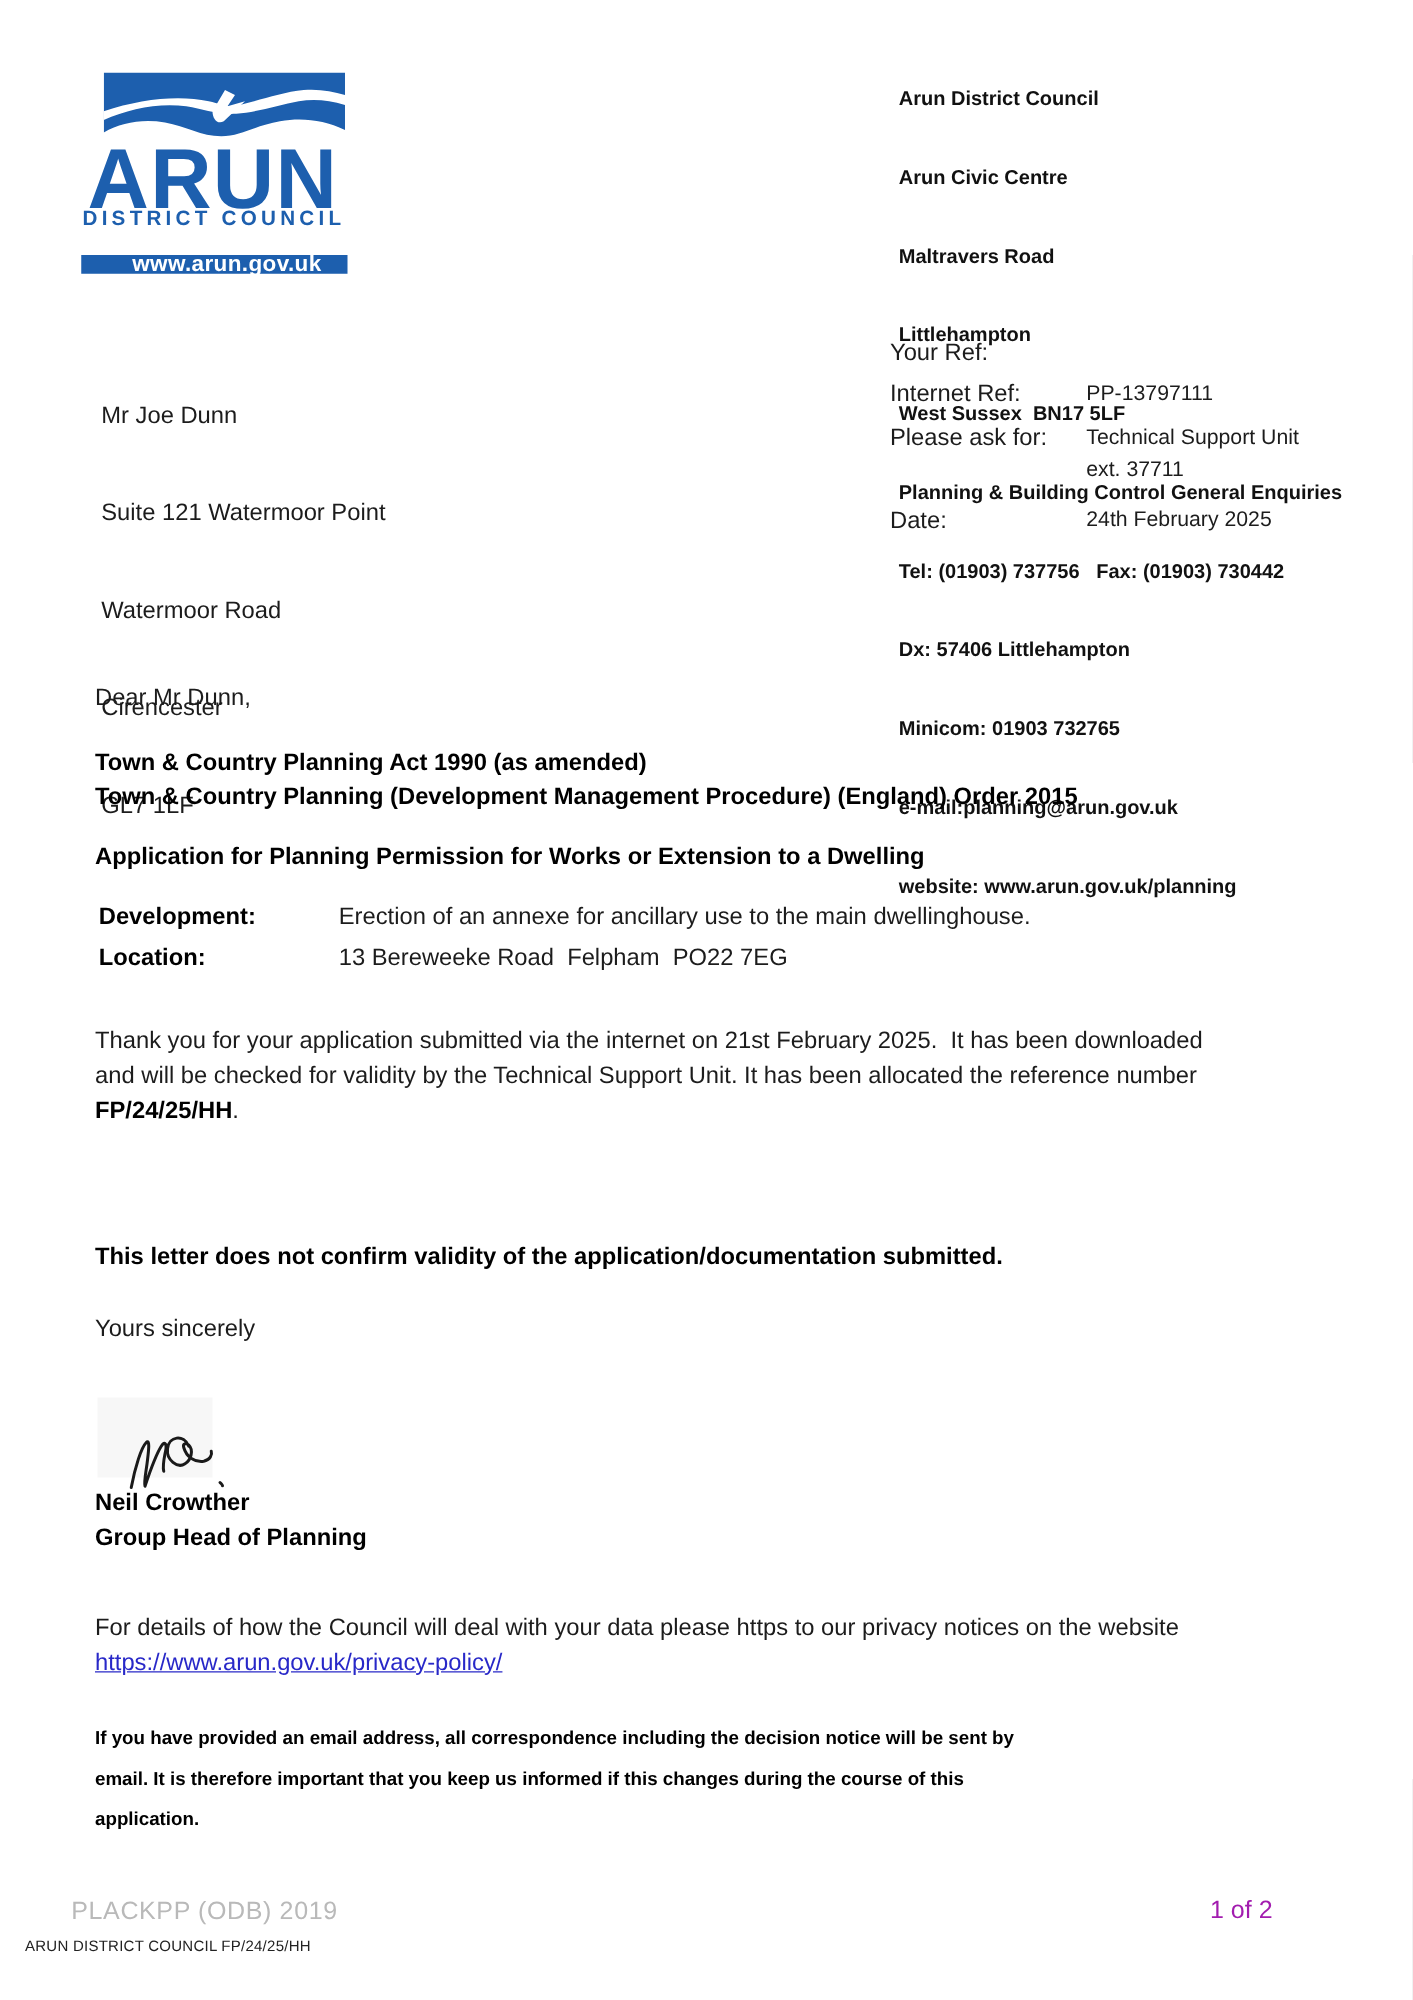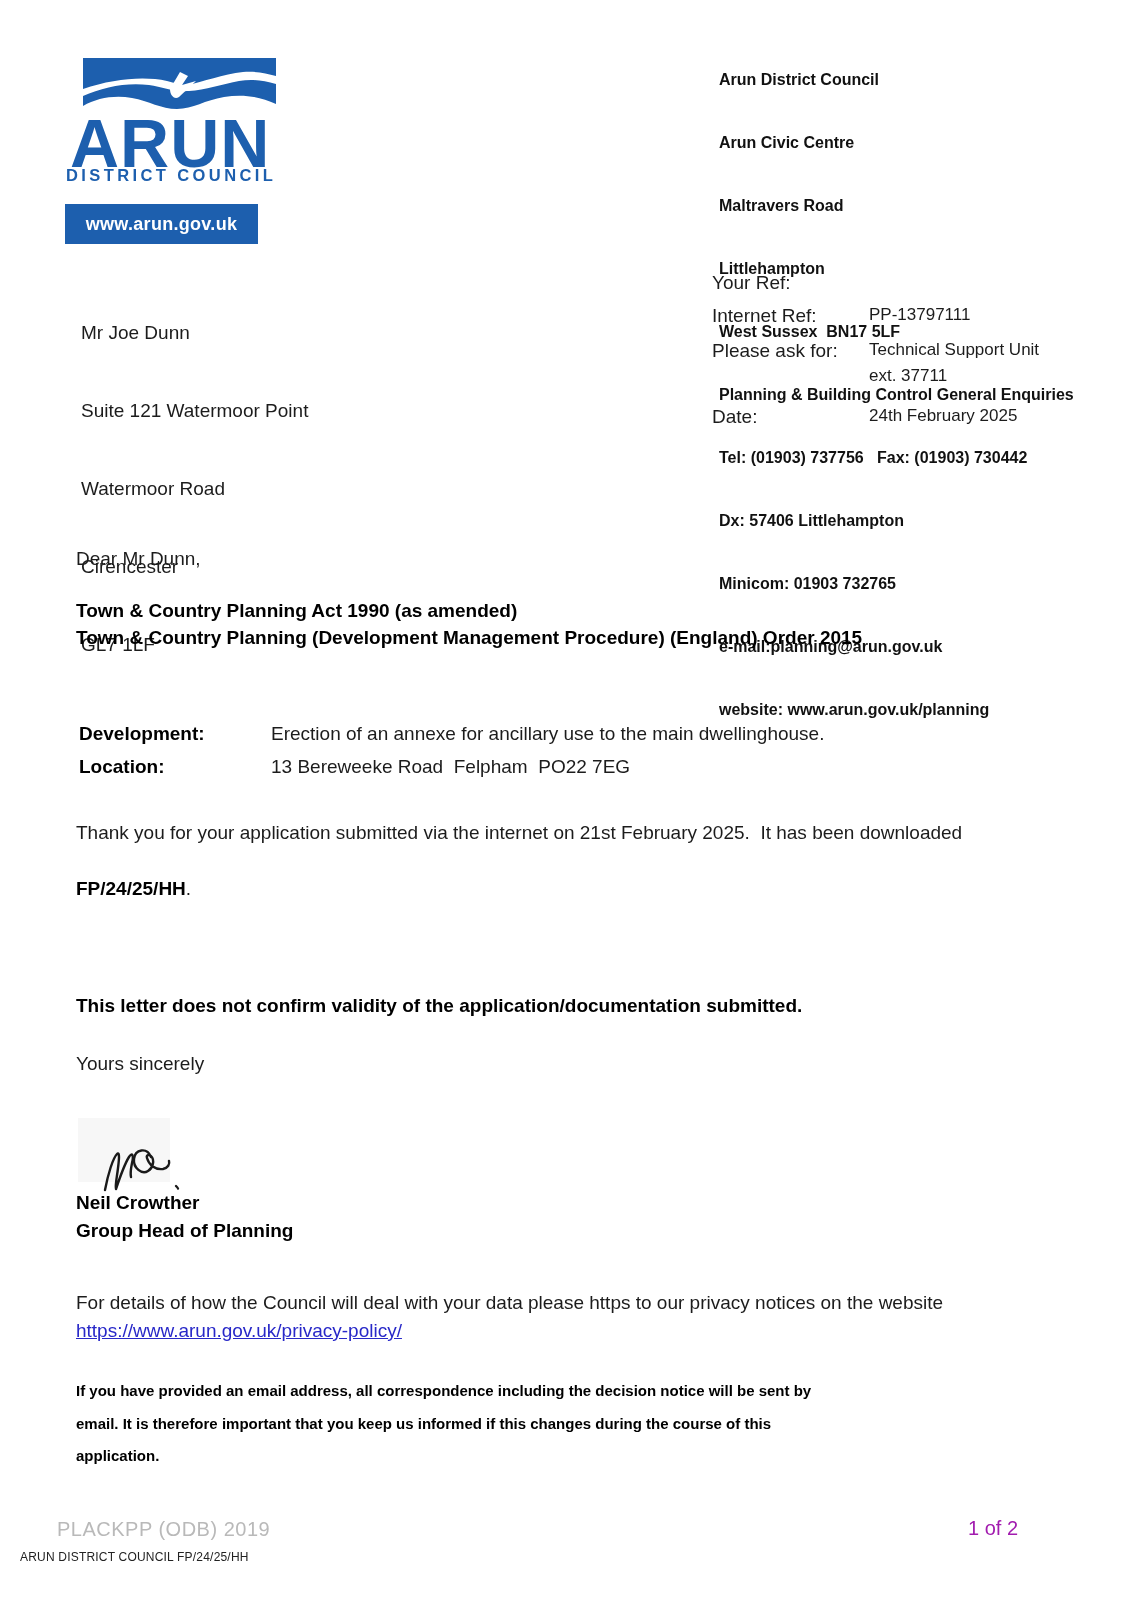--- a/index.html
+++ b/index.html
@@ -5,21 +5,21 @@
   html,body{margin:0;padding:0;background:#e8e8e8;}
   .page{
     position:relative; width:1130px; height:1600px; margin:0 auto;
     background:#ffffff; overflow:hidden;
     font-family:"Liberation Sans", sans-serif; color:#1c1c1c;
   }
   .abs{position:absolute; white-space:pre;}
   
   .brand-name{left:70px; top:104px; font-size:68px; font-weight:bold; letter-spacing:1px; color:#1d5fae;}
   .brand-sub{left:66px; top:166px; font-size:16.5px; font-weight:bold; letter-spacing:3.4px; color:#1d5fae;}
-  .brand-bar{left:65px; top:204px; width:193px; height:40px; background:#1d5fae; display:flex; align-items:center; justify-content:center;}
+  .brand-bar{left:65px; top:204px; width:193px; height:15px; background:#1d5fae; display:flex; align-items:center; justify-content:center;padding-left:20px;}
   .brand-bar span{color:#fff; font-size:18px; font-weight:bold; letter-spacing:0.3px;}
   .contact{left:719px; top:27px; font-size:16px; font-weight:bold; line-height:21px; color:#111;}
   .contact div{white-space:pre;}
   
   .recipient{left:81px; top:268px; font-size:19px; line-height:26px;}
   .recipient div{white-space:pre;}
   .ref-label{left:712px; font-size:19px;}
   .ref-value{left:869px; font-size:17px;text-align:center;}
   
   .body-text{left:76px; font-size:19px;}
@@ -83,28 +83,30 @@
   <div class="abs ref-value" style="top:366px;">ext. 37711</div>
 
   <div class="abs ref-label" style="top:406px;">Date:</div>
   <div class="abs ref-value" style="top:406px;">24th February 2025</div>
 
   <div class="abs body-text" style="top:548px;">Dear Mr Dunn,</div>
 
   <div class="abs body-text b" style="top:600px;">Town &amp; Country Planning Act 1990 (as amended)</div>
   <div class="abs body-text b" style="top:627px;">Town &amp; Country Planning (Development Management Procedure) (England) Order 2015</div>
 
+  <div class="abs body-text b" style="top:675px;">Application for Planning Permission for Works or Extension to a Dwelling</div>
 
   <div class="abs body-text b" style="left:79px; top:723px;">Development:</div>
   <div class="abs body-text" style="left:271px; top:723px;">Erection of an annexe for ancillary use to the main dwellinghouse.</div>
 
   <div class="abs body-text b" style="left:79px; top:756px;">Location:</div>
   <div class="abs body-text" style="left:271px; top:756px;">13 Bereweeke Road  Felpham  PO22 7EG</div>
 
   <div class="abs body-text" style="top:822px;">Thank you for your application submitted via the internet on 21st February 2025.  It has been downloaded</div>
+  <div class="abs body-text" style="top:850px;">and will be checked for validity by the Technical Support Unit. It has been allocated the reference number</div>
   <div class="abs body-text" style="top:878px;"><span class="b">FP/24/25/HH</span><span>.</span></div>
 
 
   <div class="abs body-text b" style="top:995px;">This letter does not confirm validity of the application/documentation submitted.</div>
 
   <div class="abs body-text" style="top:1053px;">Yours sincerely</div>
 
   <div class="abs sig-bg"></div>
   <div class="abs" style="left:82px; top:1122px;">
     <svg width="96" height="60" viewBox="0 0 96 60">

